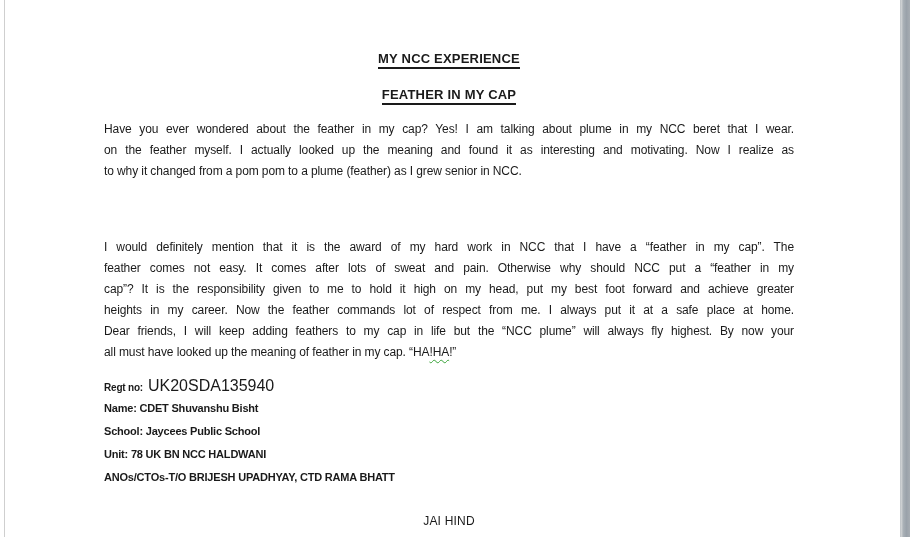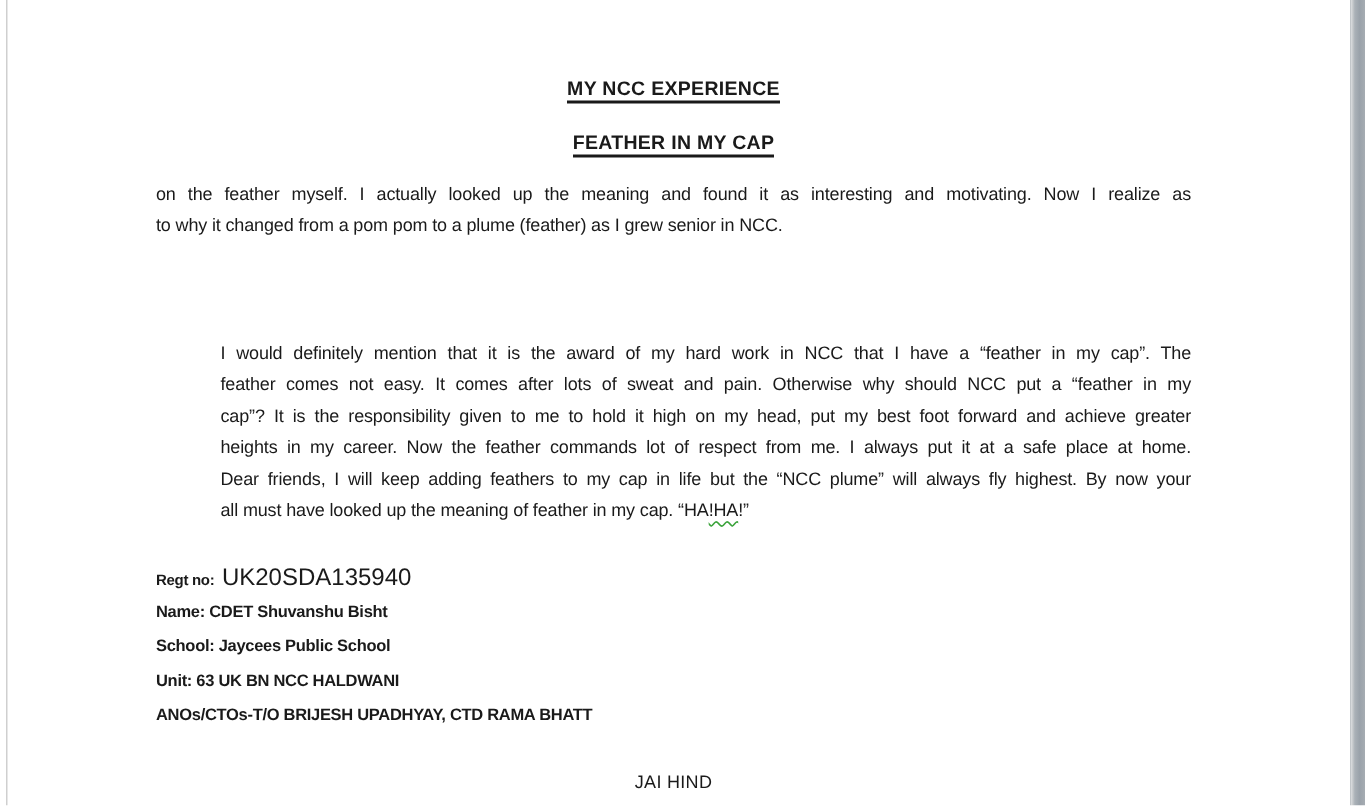--- a/index.html
+++ b/index.html
@@ -38,21 +38,21 @@
   }
   .title-main { top: 51px; }
   .title-sub  { top: 87px; }
   .underlined {
     display: inline-block;
     border-bottom: 2px solid var(--text, #1a1a1a);
     padding-bottom: 1px;
   }
   .para { position: absolute; left: 0; right: 0; }
   .para-1 { top: 119px; }
-  .para-2 { top: 225px; margin-left: 43px; }
+  .para-2 { top: 237px; }
   .tline {
     font-size: 12px;
     line-height: 21px;
     letter-spacing: -0.1px;
     white-space: normal;
   }
   .tline.just { text-align: justify; text-align-last: justify; }
   .tline.last { text-align: left; }
   .grammar-squiggle {
     text-decoration-line: underline;
@@ -84,38 +84,39 @@
 <div class="doc-page">
   <div class="page-left-edge"></div>
 
   <div class="content">
 
     <h1 class="title-main"><span class="underlined">MY NCC EXPERIENCE</span></h1>
 
     <h2 class="title-sub"><span class="underlined">FEATHER IN MY CAP</span></h2>
 
     <div class="para para-1">
+      <div class="tline just">Have you ever wondered about the feather in my cap? Yes! I am talking about plume in my NCC beret that I wear.</div>
       <div class="tline just">on the feather myself. I actually looked up the meaning and found it as interesting and motivating. Now I realize as</div>
       <div class="tline last">to why it changed from a pom pom to a plume (feather) as I grew senior in NCC.</div>
     </div>
 
     <div class="para para-2">
       <div class="tline just">I would definitely mention that it is the award of my hard work in NCC that I have a “feather in my cap”. The</div>
       <div class="tline just">feather comes not easy. It comes after lots of sweat and pain. Otherwise why should NCC put a “feather in my</div>
       <div class="tline just">cap”? It is the responsibility given to me to hold it high on my head, put my best foot forward and achieve greater</div>
       <div class="tline just">heights in my career. Now the feather commands lot of respect from me. I always put it at a safe place at home.</div>
       <div class="tline just">Dear friends, I will keep adding feathers to my cap in life but the “NCC plume” will always fly highest. By now your</div>
       <div class="tline last"><span>all must have looked up the meaning of feather in my cap. “HA</span><span class="grammar-squiggle">!HA</span><span>!”</span></div>
     </div>
 
     <div class="details">
       <div class="detail-line"><span class="regt-label">Regt no:</span><span class="regt-value">UK20SDA135940</span></div>
       <div class="detail-line">Name: CDET Shuvanshu Bisht</div>
       <div class="detail-line">School: Jaycees Public School</div>
-      <div class="detail-line">Unit: 63 UK BN NCC HALDWANI</div>
+      <div class="detail-line">Unit: 78 UK BN NCC HALDWANI</div>
       <div class="detail-line">ANOs/CTOs-T/O BRIJESH UPADHYAY, CTD RAMA BHATT</div>
     </div>
 
     <div class="footer-line">JAI HIND</div>
 
   </div>
 
   <div class="scrollbar"></div>
 </div>
 

